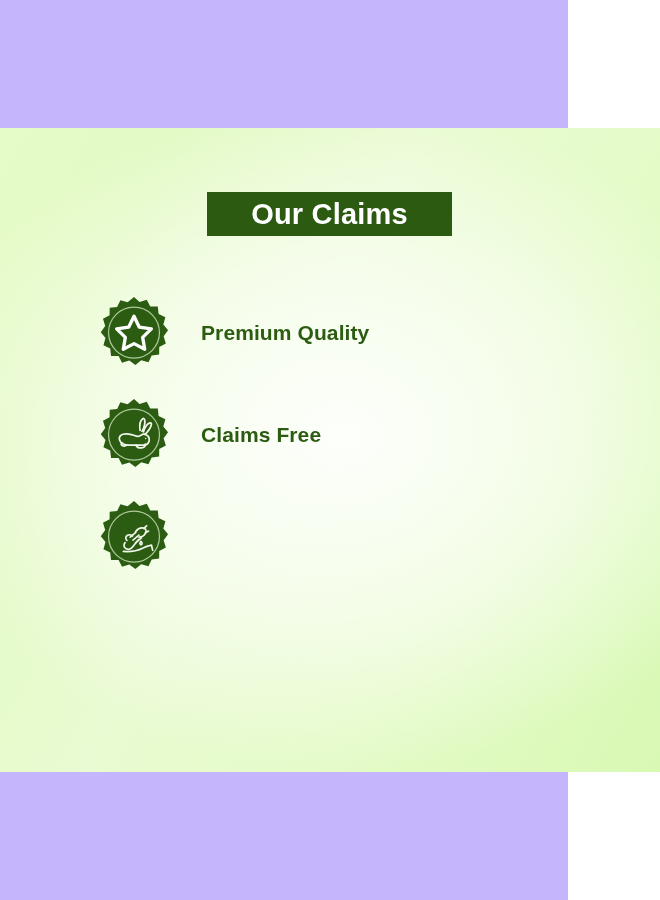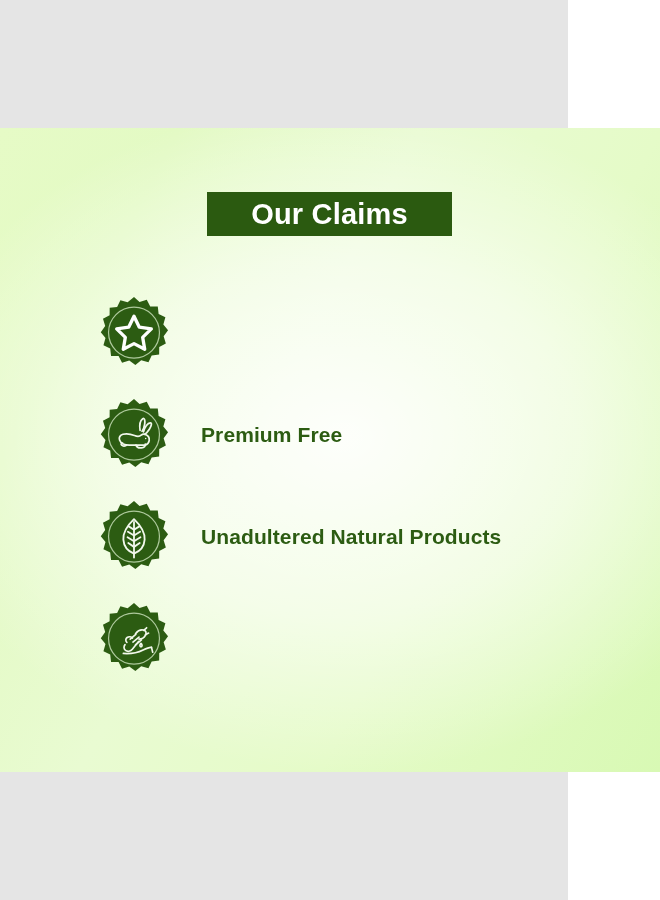--- a/index.html
+++ b/index.html
@@ -13,21 +13,21 @@
     font-family: "Liberation Sans", sans-serif;
     -webkit-font-smoothing: antialiased;
     overflow: hidden;
   }
 
   
   .canvas {
     position: relative;
     width: 568px;
     height: 900px;
-    background: #e5e5e5;
+    background: #c4b5fd;
   }
 
   
   .claims-panel {
     position: absolute;
     left: 0;
     top: 128px;
     width: 660px;
     height: 644px;
     background:
@@ -119,20 +119,21 @@
             L57.3 9.1 66.8 6.2 71.4 15.0 81.3 15.1 82.4 24.9 91.3 29.2
             88.6 38.7 94.8 46.4 89.0 54.4 91.9 63.9 83.2 68.5 83.1 78.4
             73.3 79.6 69.0 88.4 59.5 85.8 51.8 92.0 43.8 86.1 34.3 89.1
             29.7 80.3 19.8 80.2 18.7 70.4 9.8 66.1 12.5 56.6 6.3 48.9
             12.1 40.9 9.2 31.4 17.9 26.8 18.0 16.9 27.8 15.8 32.1 7.0
             41.6 9.6 Z"></path>
           <circle cx="50" cy="49.5" r="33.5" fill="none" stroke="#d9eecb" stroke-width="1.6" opacity="0.75"></circle>
           <path d="M50 28.0 L57.0 42.3 72.8 44.6 61.4 55.7 64.1 71.4 50 64.0 35.9 71.4 38.6 55.7 27.2 44.6 43.0 42.3 Z" fill="none" stroke="#ffffff" stroke-width="4.4" stroke-linejoin="round" stroke-linecap="round"></path>
         </svg>
       </div>
+      <div class="claim-label">Premium Quality</div>
     </div>
 
     <div class="claim-row">
       <div class="claim-badge">
         <svg viewBox="0 0 100 100" xmlns="http://www.w3.org/2000/svg">
           <path fill="#2c5c12" d="M50 2.5
             L57.3 9.1 66.8 6.2 71.4 15.0 81.3 15.1 82.4 24.9 91.3 29.2
             88.6 38.7 94.8 46.4 89.0 54.4 91.9 63.9 83.2 68.5 83.1 78.4
             73.3 79.6 69.0 88.4 59.5 85.8 51.8 92.0 43.8 86.1 34.3 89.1
             29.7 80.3 19.8 80.2 18.7 70.4 9.8 66.1 12.5 56.6 6.3 48.9
@@ -149,50 +150,23 @@
                      C40.0 47.8 45.6 48.6 50.6 50.6 C54.4 52.2 57.6 51.8 59.4 50.2 C60.8 49.0 62.0 48.5 63.6 48.8 Z"></path>
 
             <path d="M40.0 63.4 C38.0 64.6 35.2 64.6 33.8 63.4 C32.6 62.4 33.2 61.0 35.0 60.6"></path>
 
             <path d="M52.6 63.4 C53.6 66.0 56.6 67.4 59.8 67.0 C63.4 66.6 65.6 64.6 64.8 62.0"></path>
 
             <circle cx="65.4" cy="54.6" r="1.0" fill="#f2f8ec" stroke="none"></circle>
           </g>
         </svg>
       </div>
-      <div class="claim-label">Premium Free</div>
+      <div class="claim-label">Claims Free</div>
     </div>
 
-    <div class="claim-row">
-      <div class="claim-badge">
-        <svg viewBox="0 0 100 100" xmlns="http://www.w3.org/2000/svg">
-          <path fill="#2c5c12" d="M50 2.5
-            L57.3 9.1 66.8 6.2 71.4 15.0 81.3 15.1 82.4 24.9 91.3 29.2
-            88.6 38.7 94.8 46.4 89.0 54.4 91.9 63.9 83.2 68.5 83.1 78.4
-            73.3 79.6 69.0 88.4 59.5 85.8 51.8 92.0 43.8 86.1 34.3 89.1
-            29.7 80.3 19.8 80.2 18.7 70.4 9.8 66.1 12.5 56.6 6.3 48.9
-            12.1 40.9 9.2 31.4 17.9 26.8 18.0 16.9 27.8 15.8 32.1 7.0
-            41.6 9.6 Z"></path>
-          <circle cx="50" cy="49.5" r="33.5" fill="none" stroke="#d9eecb" stroke-width="1.6" opacity="0.75"></circle>
-          <g fill="none" stroke="#f2f8ec" stroke-width="2.4" stroke-linejoin="round" stroke-linecap="round">
-
-            <path d="M50 26.5 C60.5 36.5 64.5 45.5 64.0 53.5 C63.4 62.5 57.4 69.0 50 71.8
-                     C42.6 69.0 36.6 62.5 36.0 53.5 C35.5 45.5 39.5 36.5 50 26.5 Z"></path>
-
-            <path d="M50 30.0 L50 77.0"></path>
-
-            <path d="M50 40.5 L43.0 36.0 M50 40.5 L57.0 36.0"></path>
-            <path d="M50 48.0 L42.0 43.0 M50 48.0 L58.0 43.0"></path>
-            <path d="M50 55.5 L41.5 50.2 M50 55.5 L58.5 50.2"></path>
-            <path d="M50 63.0 L42.5 58.0 M50 63.0 L57.5 58.0"></path>
-          </g>
-        </svg>
-      </div>
-      <div class="claim-label">Unadultered Natural Products</div>
-    </div>
 
     <div class="claim-row">
       <div class="claim-badge">
         <svg viewBox="0 0 100 100" xmlns="http://www.w3.org/2000/svg">
           <path fill="#2c5c12" d="M50 2.5
             L57.3 9.1 66.8 6.2 71.4 15.0 81.3 15.1 82.4 24.9 91.3 29.2
             88.6 38.7 94.8 46.4 89.0 54.4 91.9 63.9 83.2 68.5 83.1 78.4
             73.3 79.6 69.0 88.4 59.5 85.8 51.8 92.0 43.8 86.1 34.3 89.1
             29.7 80.3 19.8 80.2 18.7 70.4 9.8 66.1 12.5 56.6 6.3 48.9
             12.1 40.9 9.2 31.4 17.9 26.8 18.0 16.9 27.8 15.8 32.1 7.0

